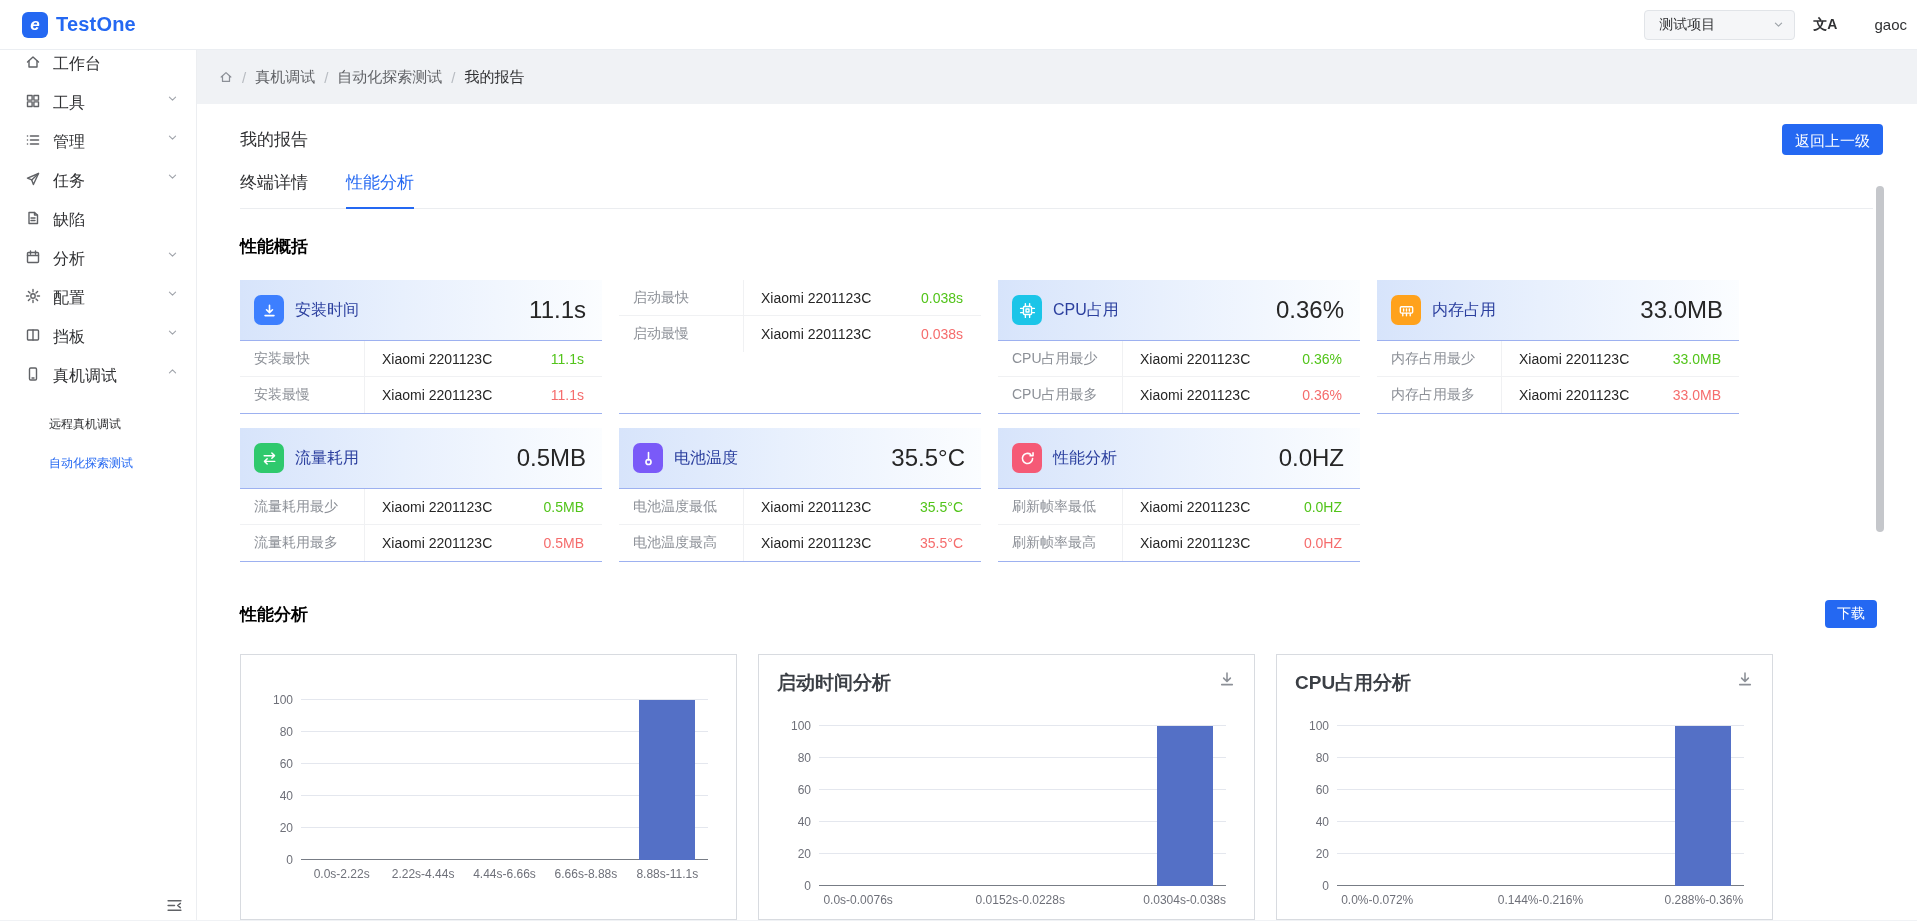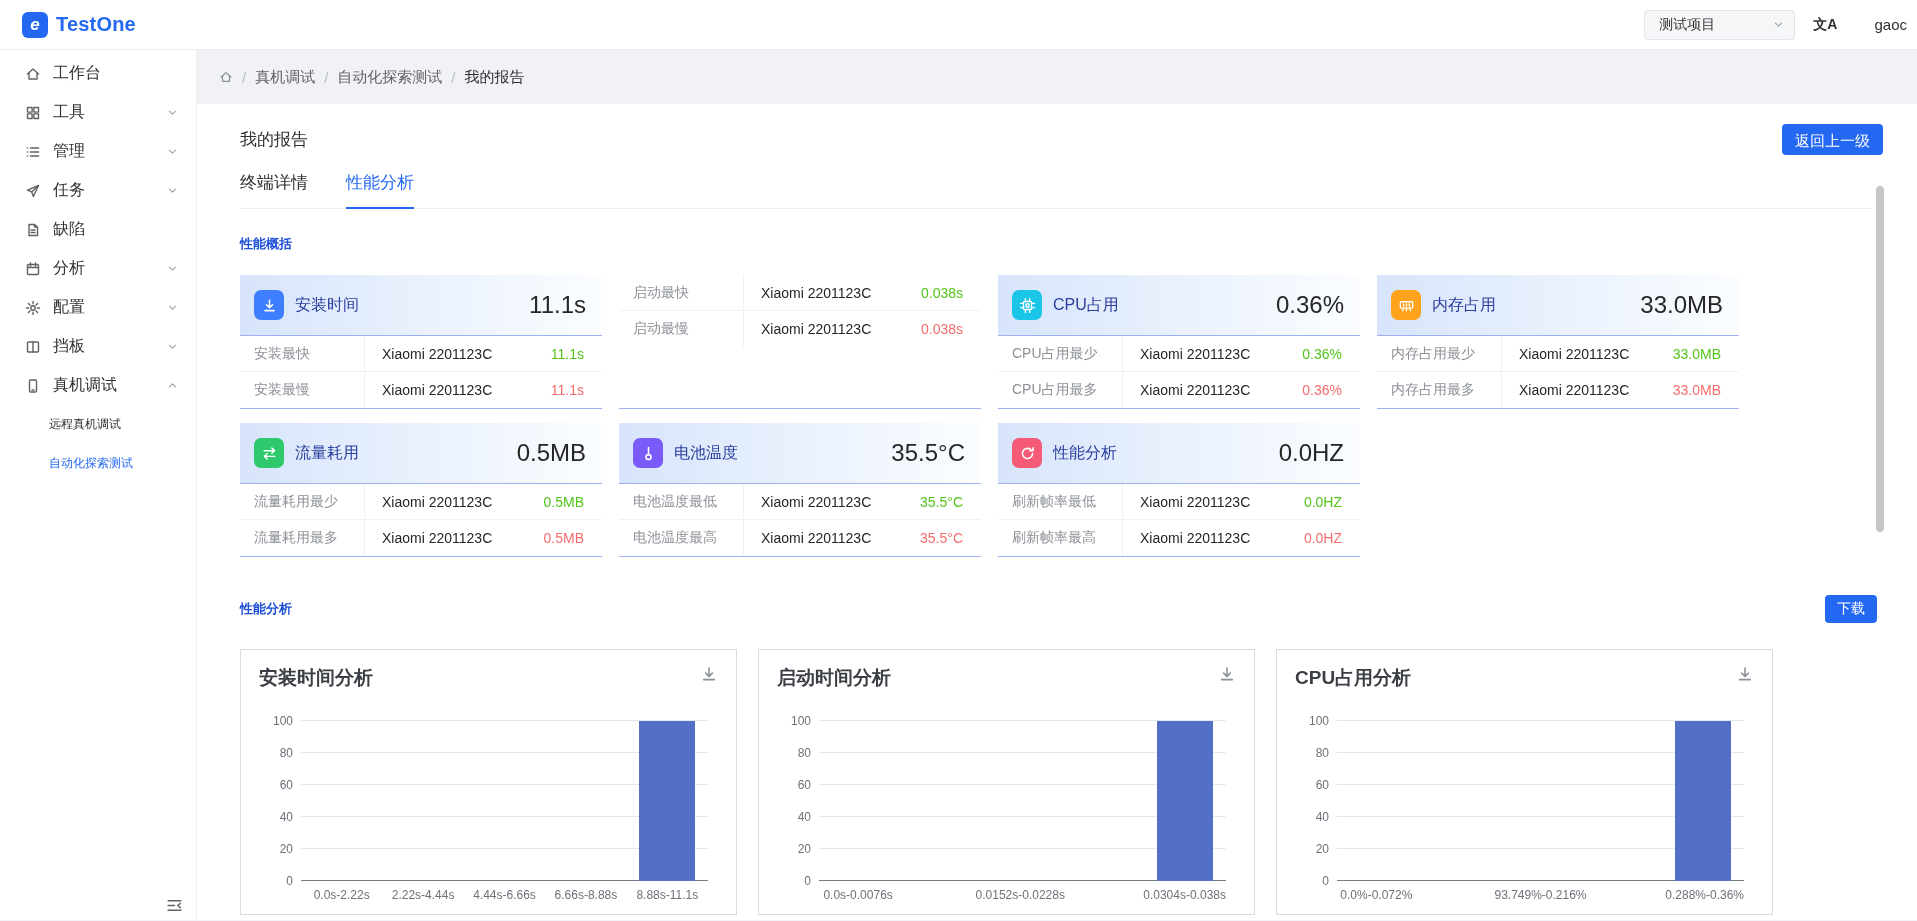--- a/index.html
+++ b/index.html
@@ -21,21 +21,21 @@
   .top-right { display:flex; align-items:center; gap:18px; padding-right:2px; }
   .proj-select { width:151px; height:30px; background:#f5f6f8; border:1px solid #e1e4e8; border-radius:4px;
     display:flex; align-items:center; justify-content:space-between; padding:0 10px 0 14px; font-size:14px; cursor:pointer; }
   .proj-select .chev { color:#9aa0a6; display:flex; }
   .translate { font-size:14px; font-weight:600; color:#303133; cursor:pointer; }
   .user { font-size:15px; color:#303133; white-space:nowrap; cursor:pointer;margin-left:19px; }
 
   
   .layout { display:flex; height:870px; }
   aside { width:197px; flex:none; background:#fff; border-right:1px solid #eceef1; position:relative; padding-top:4px; }
-  .side-item { height:39px; display:flex; align-items:center; padding:0 18px 0 25px; gap:12px;
+  .side-item { height:39px; display:flex; padding:0 18px 0 25px; gap:12px;
     font-size:16px; color:#303133; cursor:pointer; }
   .side-ico { color:#606266; display:flex; flex:none; }
   .side-item .chev { margin-left:auto; color:#a0a4ab; display:flex; }
   .chev.up svg { transform:rotate(180deg); }
   .side-sub { height:39px; display:flex; align-items:center; padding-left:49px; font-size:12px; color:#303133; cursor:pointer; }
   .side-sub.active { color:#2468F2; }
   .collapse { position:absolute; right:13px; bottom:6px; color:#606266; cursor:pointer; }
 
   main { flex:1; min-width:0; display:flex; flex-direction:column; background:#f0f2f5; }
   .breadcrumb { height:54px; display:flex; align-items:center; gap:9px; padding-left:22px; font-size:15px; color:#606266; }
@@ -49,21 +49,21 @@
   .panel-top { display:flex; align-items:center; justify-content:space-between; padding:20px 34px 0 0; }
   .page-title { font-size:17px; font-weight:500; color:#303133; margin:0; }
   .btn { background:#2468F2; color:#fff; border:none; border-radius:4px; font-size:15px; height:31px;
     padding:8px 13px; cursor:pointer; font-family:inherit; }
   .btn.small { height:28px; font-size:14px; padding:0 12px; }
 
   .tabs { display:flex; gap:38px; margin-top:16px; margin-right:44px; border-bottom:1px solid #ebedf0; }
   .tab { font-size:17px; color:#303133; padding-bottom:13px; cursor:pointer; }
   .tab.active { color:#2468F2; border-bottom:2px solid #2468F2; margin-bottom:-1px; }
 
-  .sec { font-size:13px; font-weight:700; color:#1d4ed8; margin:0; }
+  .sec { font-size:17px; font-weight:700; color:#000000; margin:0; }
   .sec-summary { margin-top:26px; }
   .metric-grid { display:flex; flex-wrap:wrap; gap:14px 17px; margin-top:22px; width:1520px; }
   .metric-card { width:362px; background:#fff; border-bottom:1px solid #9db1f0; }
   .metric-head { height:61px; display:flex; align-items:center; padding:0 16px 0 14px;
     background:linear-gradient(90deg,#d7e4fb 0%,#e8f0fd 45%,#fbfdff 100%); border-bottom:1px solid #9db1f0; }
   .metric-ico { width:30px; height:30px; border-radius:7px; display:flex; align-items:center; justify-content:center; color:#fff; flex:none; }
   .metric-title { margin-left:11px; font-size:16px; font-weight:500; color:#2b3f9e; }
   .metric-value { margin-left:auto; font-size:24px; color:#262626; }
   .metric-row { height:36px; display:flex; align-items:center; font-size:14px; }
   .metric-row.first { border-bottom:1px solid #f0f1f3; }
@@ -422,29 +422,20 @@
           </div>
         </div>
 
       <div class="sec-row">
         <h3 class="sec">性能分析</h3>
         <button class="btn small">下载</button>
       </div>
 
       <div class="chart-grid" id="charts">
           <div class="chart-card">
-            <div class="chart-head">
-              <span class="chart-title">安装时间分析</span>
-              <span class="chart-dl">
-                <svg width="18" height="18" viewBox="0 0 16 16" fill="none" stroke="currentColor" stroke-width="1.4" stroke-linecap="round" stroke-linejoin="round">
-                  <path d="M8 2.8v7M5 7.2L8 10.2l3-3"></path>
-                  <path d="M3.3 13h9.4"></path>
-                </svg>
-              </span>
-            </div>
             <div class="plot">
               <div class="gridline axis" style="bottom: 0%;"></div>
               <span class="ytick" style="bottom: calc(0% - 7px);">0</span>
               <div class="gridline" style="bottom: 20%;"></div>
               <span class="ytick" style="bottom: calc(20% - 7px);">20</span>
               <div class="gridline" style="bottom: 40%;"></div>
               <span class="ytick" style="bottom: calc(40% - 7px);">40</span>
               <div class="gridline" style="bottom: 60%;"></div>
               <span class="ytick" style="bottom: calc(60% - 7px);">60</span>
               <div class="gridline" style="bottom: 80%;"></div>
@@ -515,21 +506,21 @@
               <span class="ytick" style="bottom: calc(60% - 7px);">60</span>
               <div class="gridline" style="bottom: 80%;"></div>
               <span class="ytick" style="bottom: calc(80% - 7px);">80</span>
               <div class="gridline" style="bottom: 100%;"></div>
               <span class="ytick" style="bottom: calc(100% - 7px);">100</span>
               <div class="bar" style="left: calc(90% - 28px); height: 100%; background: rgb(84, 112, 198);"></div>
             </div>
             <div class="xticks">
               <span class="xtick">0.0%-0.072%</span>
               <span class="xtick"></span>
-              <span class="xtick">93.749%-0.216%</span>
+              <span class="xtick">0.144%-0.216%</span>
               <span class="xtick"></span>
               <span class="xtick">0.288%-0.36%</span>
             </div>
           </div>
         </div>
 
       <div class="scrollbar"></div>
     </section>
   </main>
 </div>

